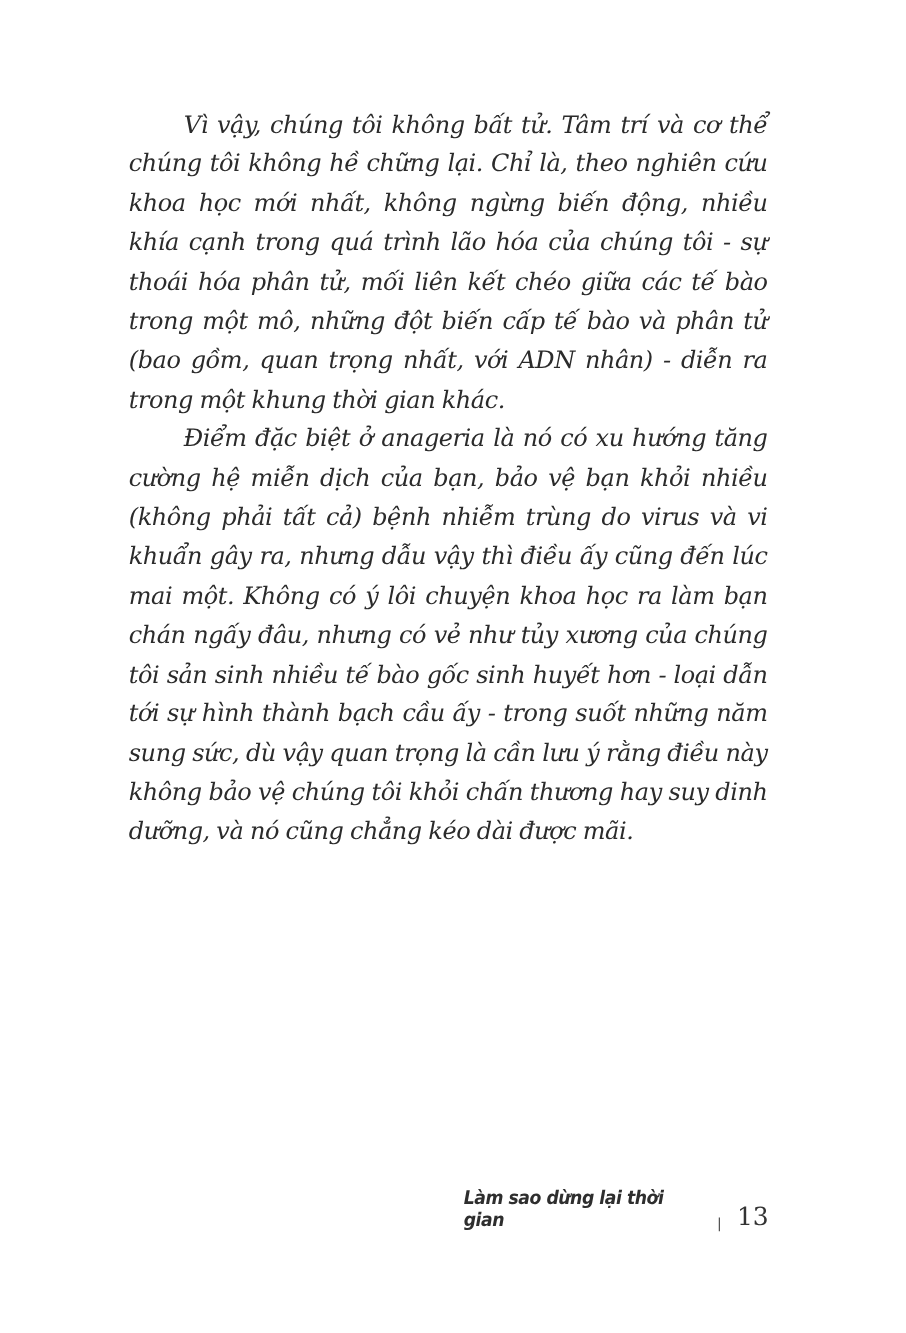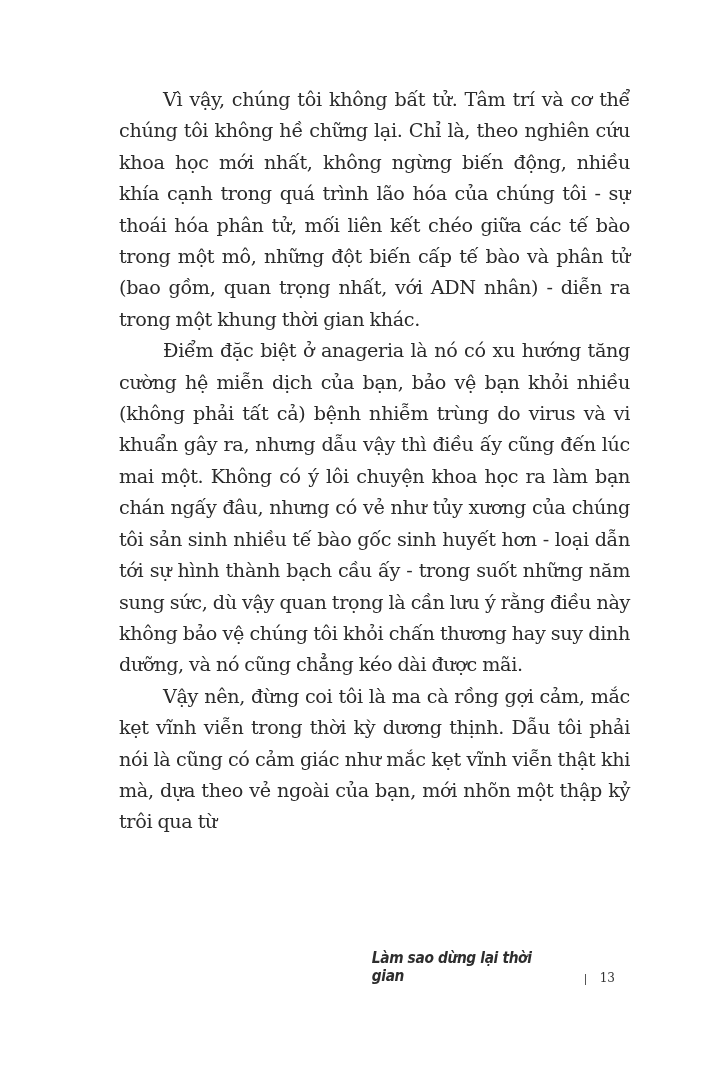--- a/index.html
+++ b/index.html
@@ -10,23 +10,24 @@
     body {
       width: 725px;
       height: 1066px;
       position: relative;
       overflow: hidden;
       font-family: "DejaVu Serif", "Liberation Serif", serif;
       color: #2b2b2b;
     }
     .page-body {
       position: absolute;
-      left: 119px;
+      left: 103px;
       top: 84px;
       width: 511px;
+      font-style: italic;
     }
     .para {
       margin: 0;
       font-size: 19.2px;
       line-height: 31.4px;
       text-align: justify;
       text-indent: 44px;
       letter-spacing: -0.35px;
       word-spacing: -0.5px;
     }
@@ -52,30 +53,29 @@
     }
     .sep {
       display: inline-block;
       width: 1px;
       height: 11px;
       background: #555;
       margin: 0 14px 0 20px;
     }
     .page-number {
       font-family: "DejaVu Serif", "Liberation Serif", serif;
-      font-size: 12px;
+      font-size: 20px;
       color: #333;
     }
   </style>
 </head>
 <body>
 
 <div class="page-body">
   <p class="para">Vì vậy, chúng tôi không bất tử. Tâm trí và cơ thể chúng tôi không hề chững lại. Chỉ là, theo nghiên cứu khoa học mới nhất, không ngừng biến động, nhiều khía cạnh trong quá trình lão hóa của chúng tôi - sự thoái hóa phân tử, mối liên kết chéo giữa các tế bào trong một mô, những đột biến cấp tế bào và phân tử (bao gồm, quan trọng nhất, với ADN nhân) - diễn ra trong một khung thời gian khác.</p>
   <p class="para">Điểm đặc biệt ở anageria là nó có xu hướng tăng cường hệ miễn dịch của bạn, bảo vệ bạn khỏi nhiều (không phải tất cả) bệnh nhiễm trùng do virus và vi khuẩn gây ra, nhưng dẫu vậy thì điều ấy cũng đến lúc mai một. Không có ý lôi chuyện khoa học ra làm bạn chán ngấy đâu, nhưng có vẻ như tủy xương của chúng tôi sản sinh nhiều tế bào gốc sinh huyết hơn - loại dẫn tới sự hình thành bạch cầu ấy - trong suốt những năm sung sức, dù vậy quan trọng là cần lưu ý rằng điều này không bảo vệ chúng tôi khỏi chấn thương hay suy dinh dưỡng, và nó cũng chẳng kéo dài được mãi.</p>
-  <p class="para">Vậy nên, đừng coi tôi là ma cà rồng gợi cảm, mắc kẹt vĩnh viễn trong thời kỳ dương thịnh. Dẫu tôi phải nói là cũng có cảm giác như mắc kẹt vĩnh viễn thật khi mà, dựa theo vẻ ngoài của bạn, mới nhõn một thập kỷ trôi qua từ</p>
 </div>
 
 <div class="footer">
   <span class="running-title">Làm sao dừng lại thời gian</span>
   <span class="sep"></span>
   <span class="page-number">13</span>
 </div>
 
 </body></html>

